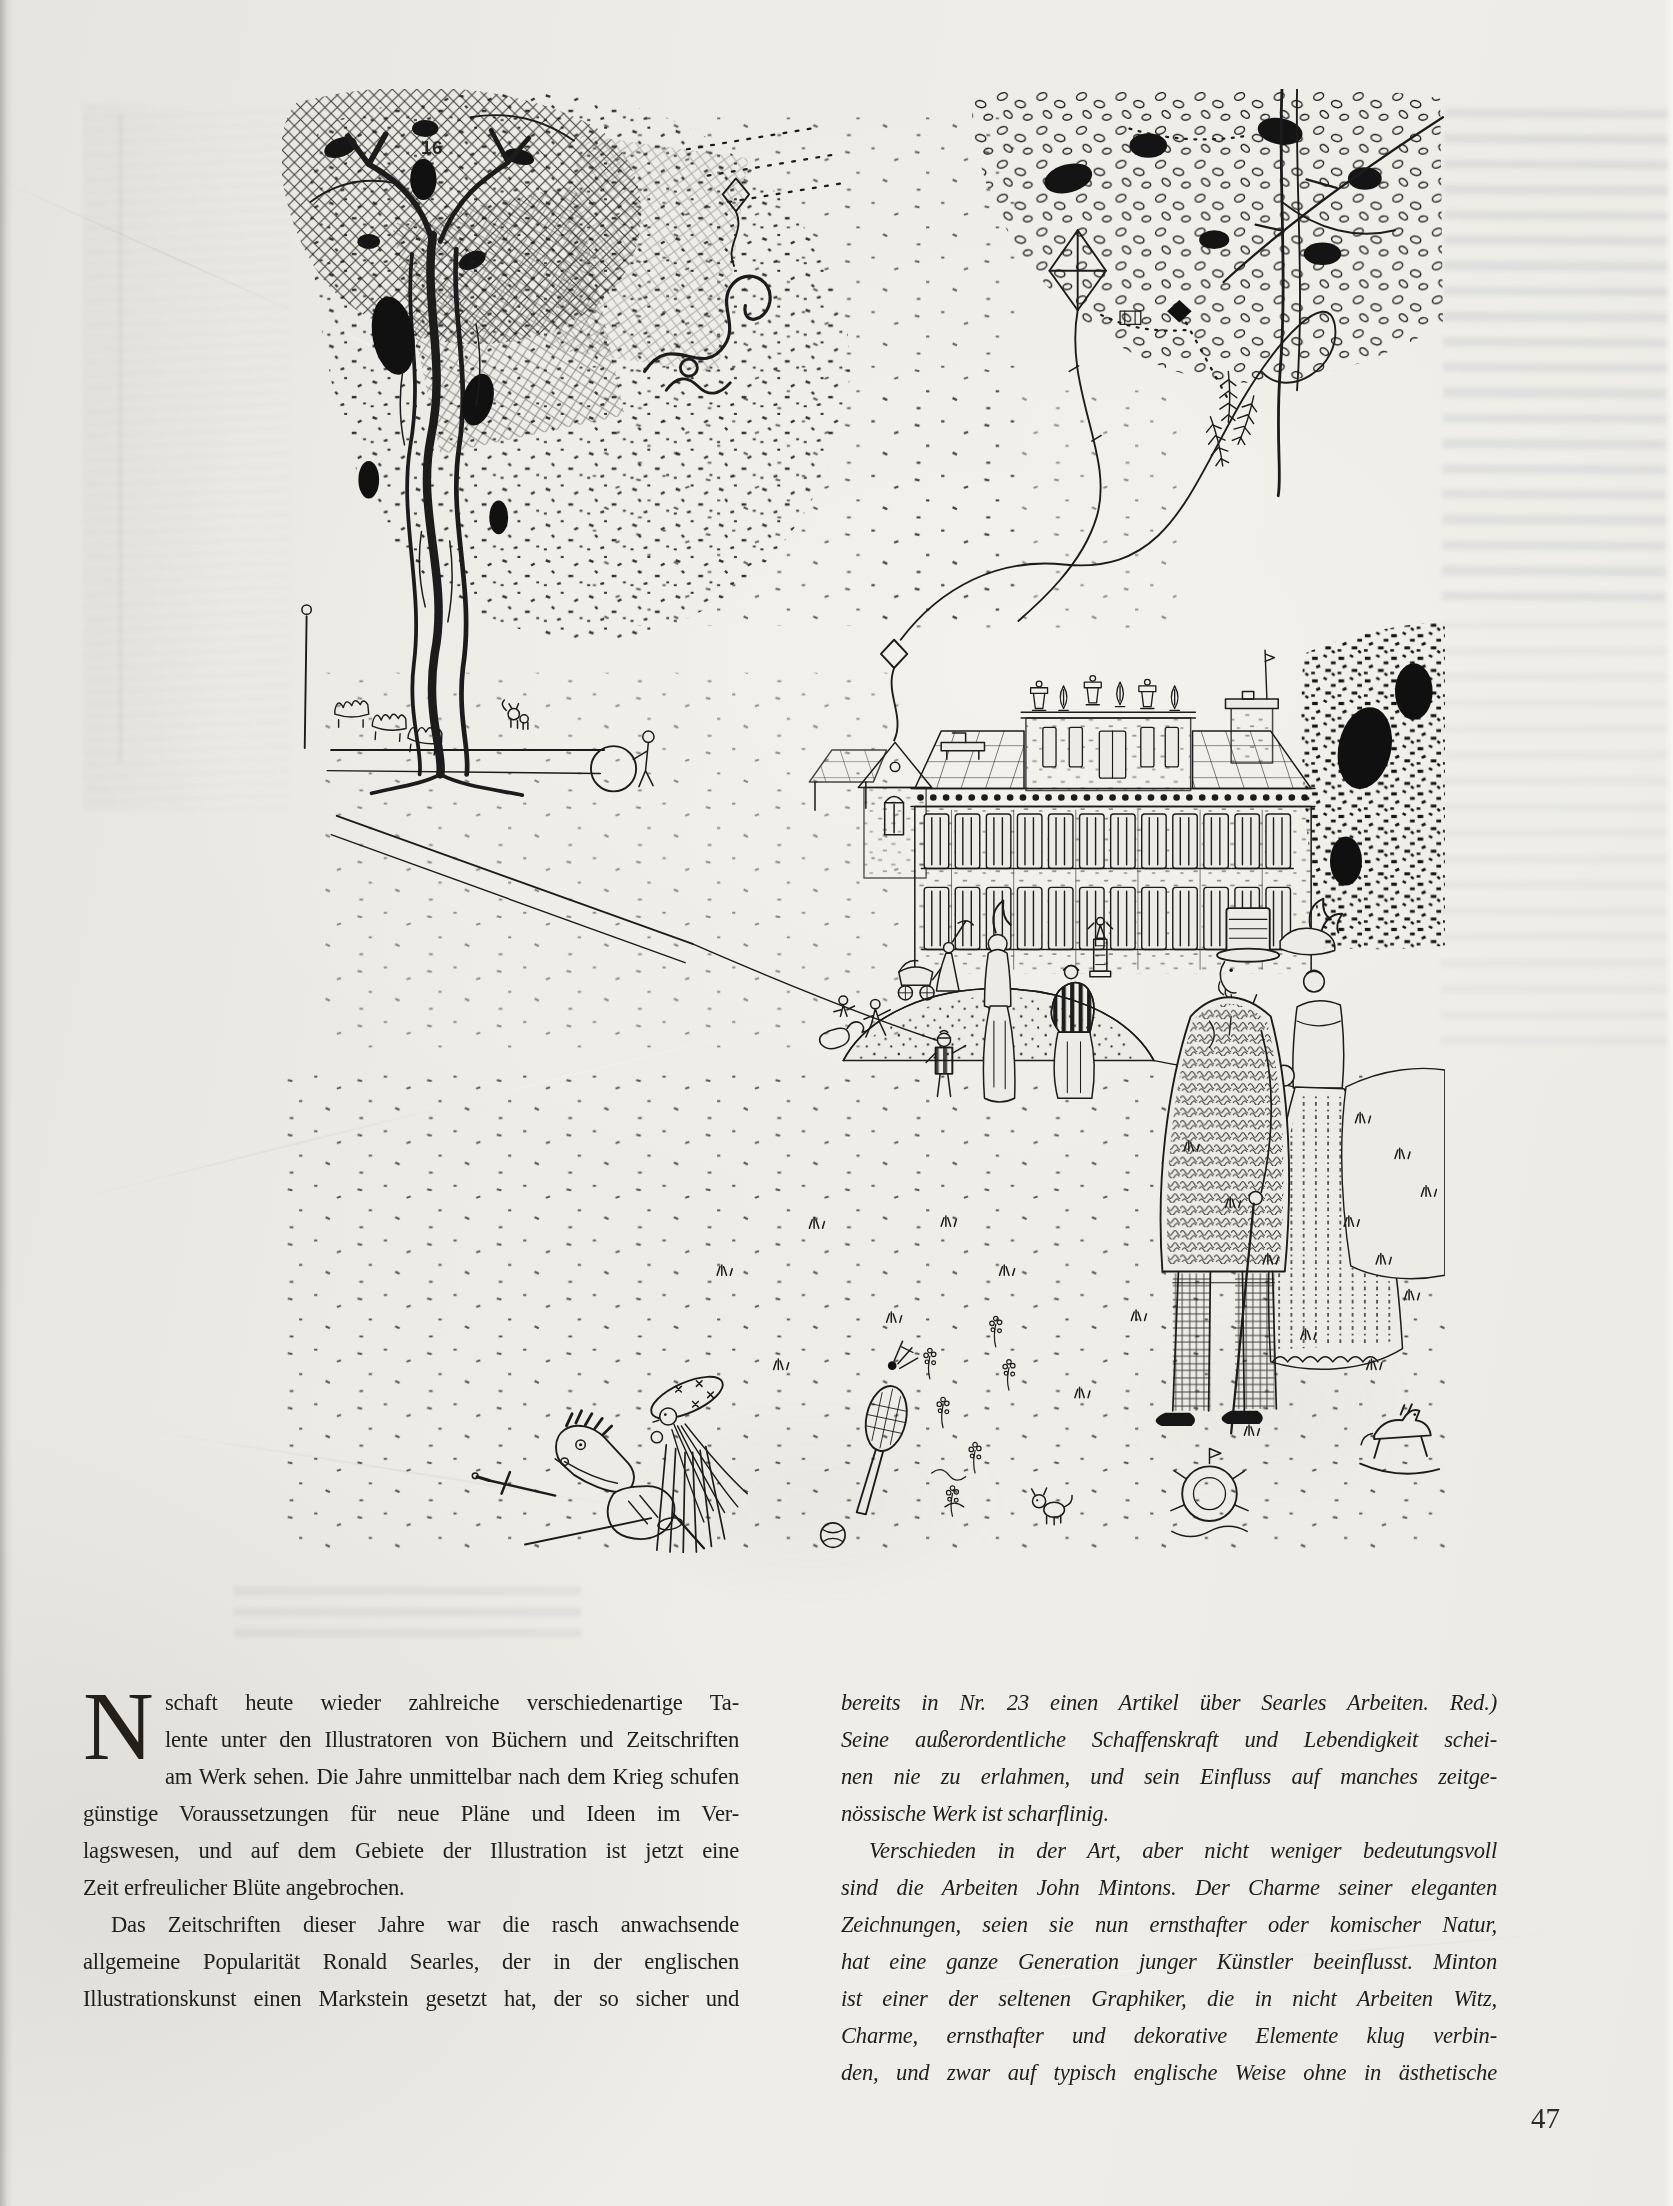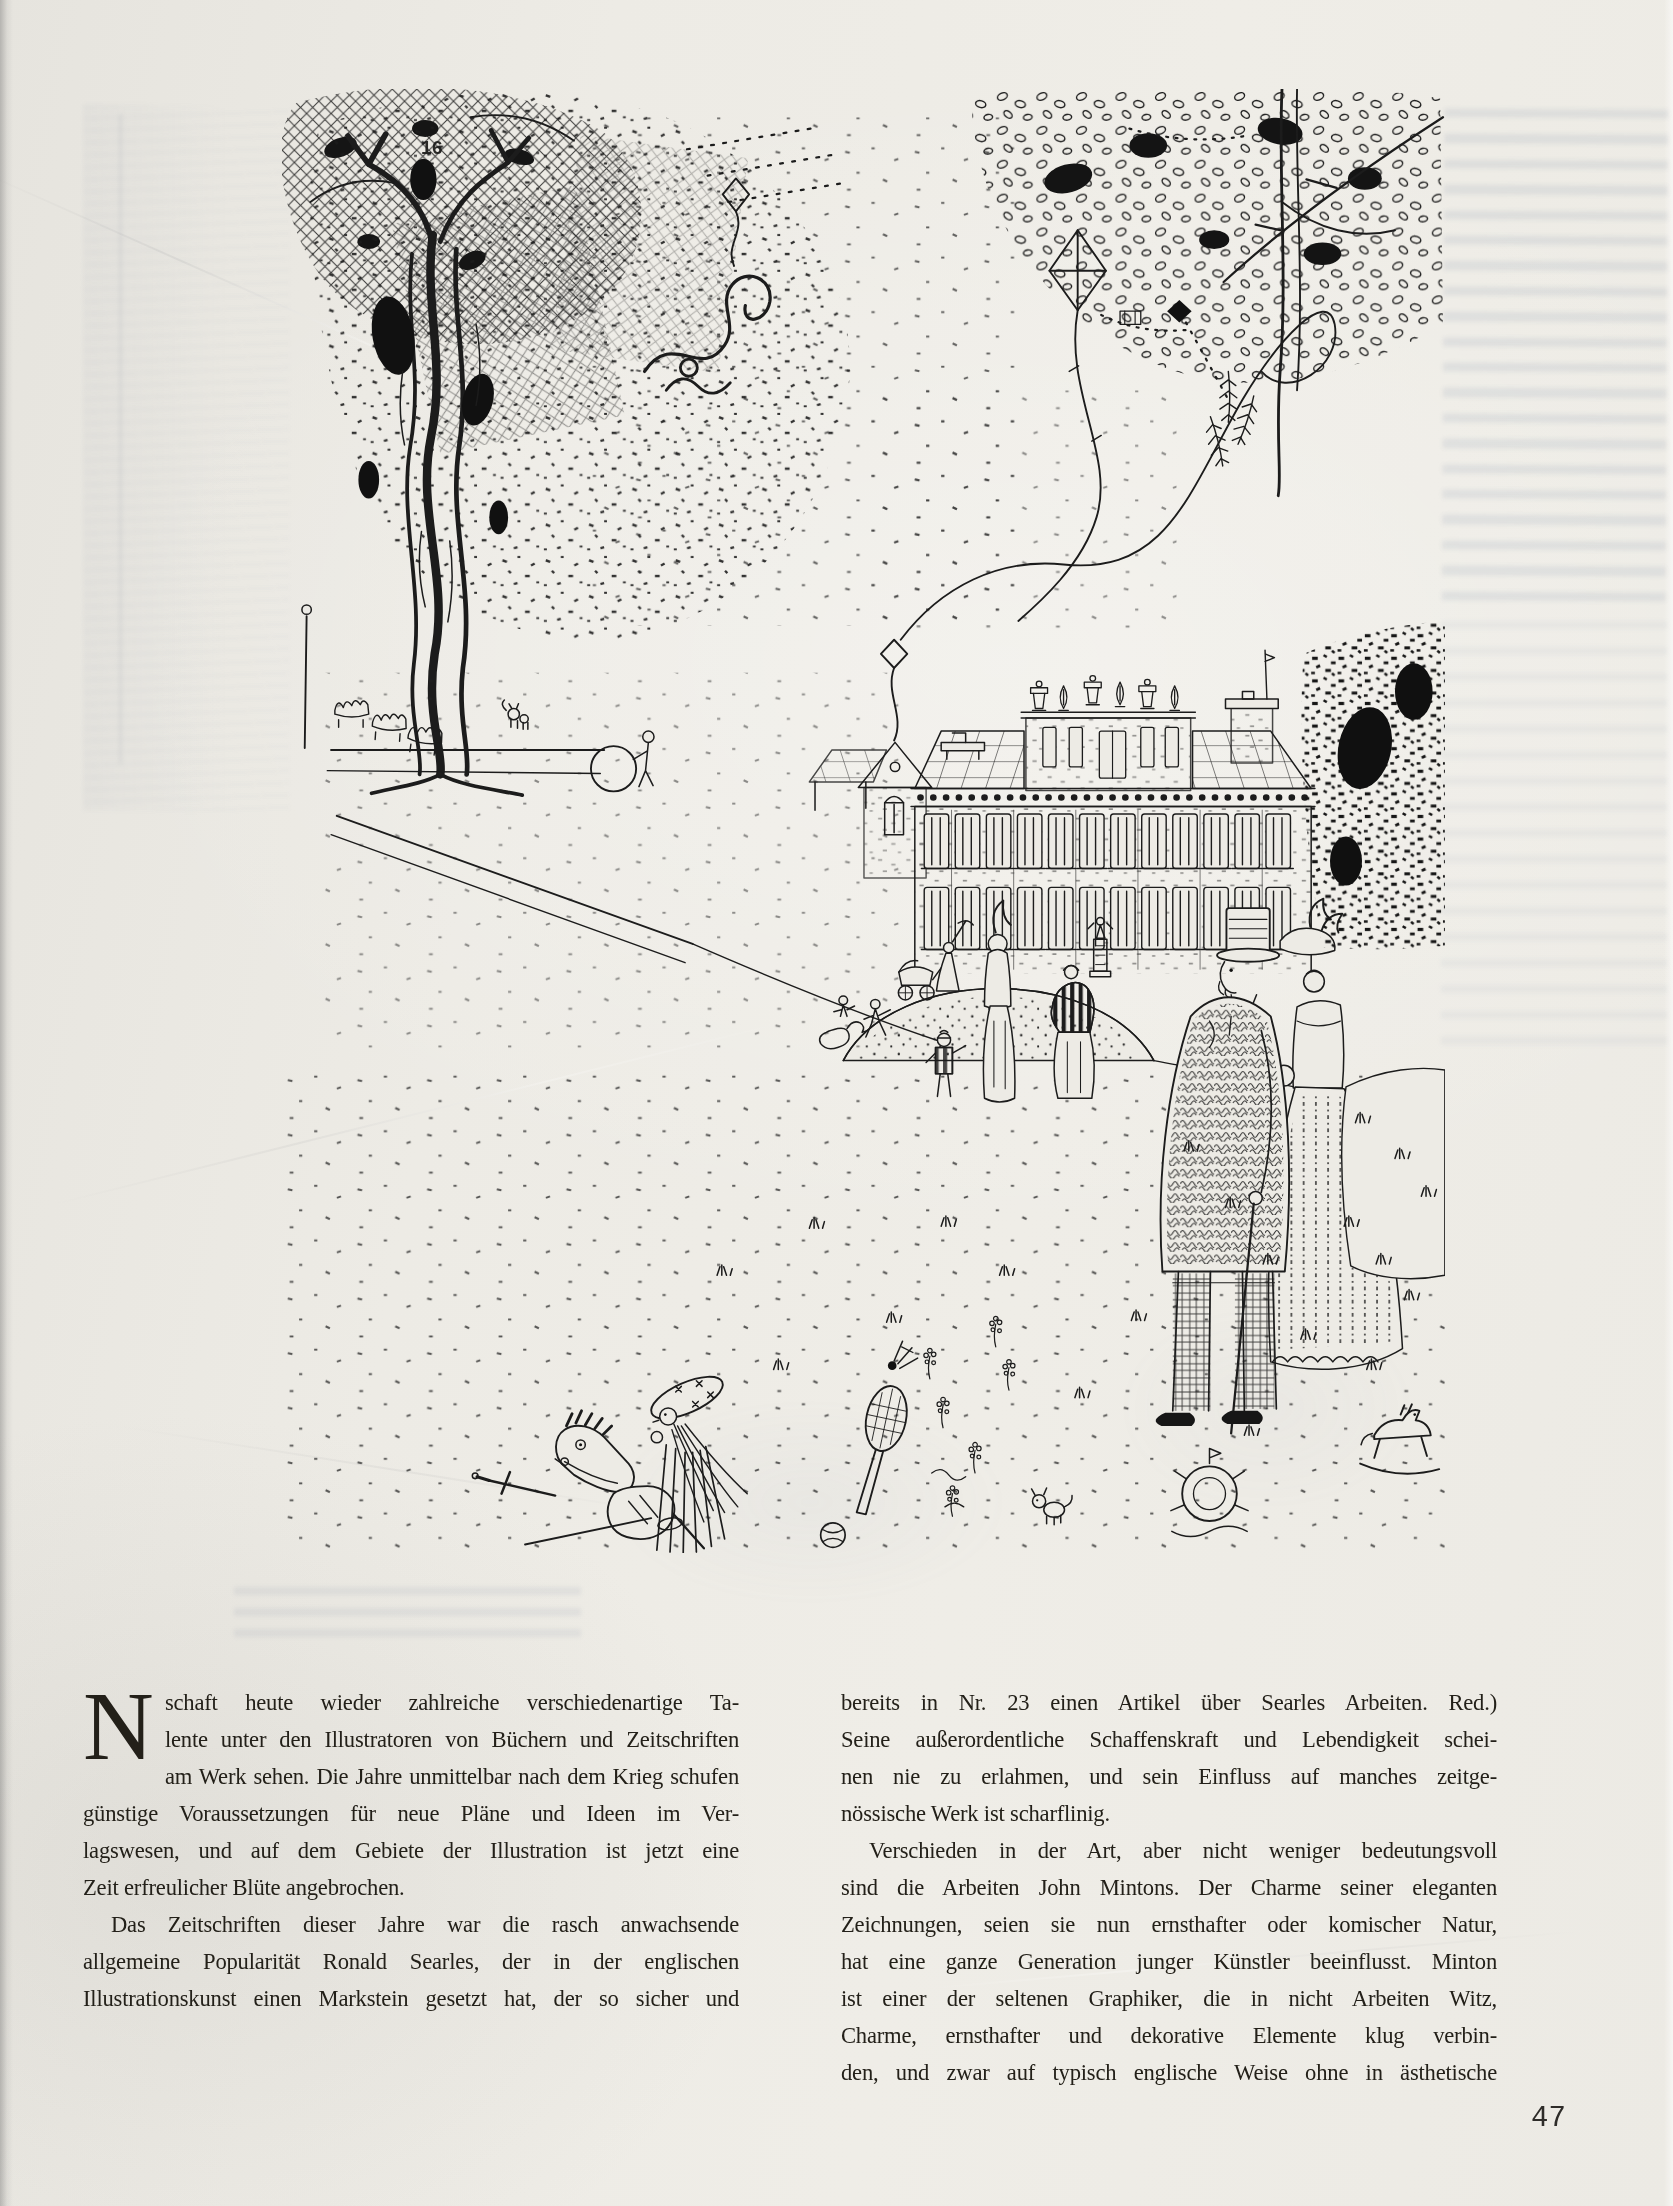--- a/index.html
+++ b/index.html
@@ -39,29 +39,29 @@
     background:repeating-linear-gradient(0deg, rgba(115,130,158,.12) 0 8.5px, transparent 8.5px 26px);}
   .g-caption{left:234px;top:1584px;width:347px;height:53px;opacity:.7;
     background:repeating-linear-gradient(0deg, rgba(120,132,158,.16) 0 8.5px, transparent 8.5px 21px);}
   .g-blob{left:565px;top:1347px;width:490px;height:282px;opacity:.5;
     background:radial-gradient(ellipse 55% 50% at 50% 55%, rgba(145,155,175,.12), transparent 75%);}
   .g-bottomright{left:1064px;top:1252px;width:405px;height:311px;opacity:.5;
     background:radial-gradient(ellipse 50% 45% at 50% 50%, rgba(150,158,175,.10), transparent 75%);}
 
   .fig-num{position:absolute;left:421px;top:137px;font-family:"Liberation Sans",sans-serif;
     font-weight:bold;font-size:19px;color:#2b2a28;letter-spacing:0.5px;}
-  .page-num{position:absolute;left:1531px;top:2102px;font-family:Liberation Mono, monospace;
+  .page-num{position:absolute;left:1531px;top:2102px;font-family:Liberation Serif, serif;
     font-size:29px;color:#2e2c29;}
 
   .illus{position:absolute;left:282px;top:89px;width:1163px;height:1464px;}
 
   .col{position:absolute;top:1684px;width:656px;font-size:22.6px;line-height:37px;
     color:#232019;letter-spacing:-0.2px;}
   .col-left{left:83px;}
-  .col-right{left:841px;}
+  .col-right{left:841px;font-style:italic;}
   .line{text-align:justify;text-align-last:justify;white-space:nowrap;height:37px;overflow:visible;}
   .line.nj{text-align-last:left;}
   .line.ind{text-indent:28px;}
   .dropcap{float:left;font-size:98px;line-height:77px;padding:3.8px 11.3px 0 0;color:#232019;
     font-family:"Liberation Serif",serif;}
 </style>
 </head>
 <body>
 
 <div class="edge-left"></div>

